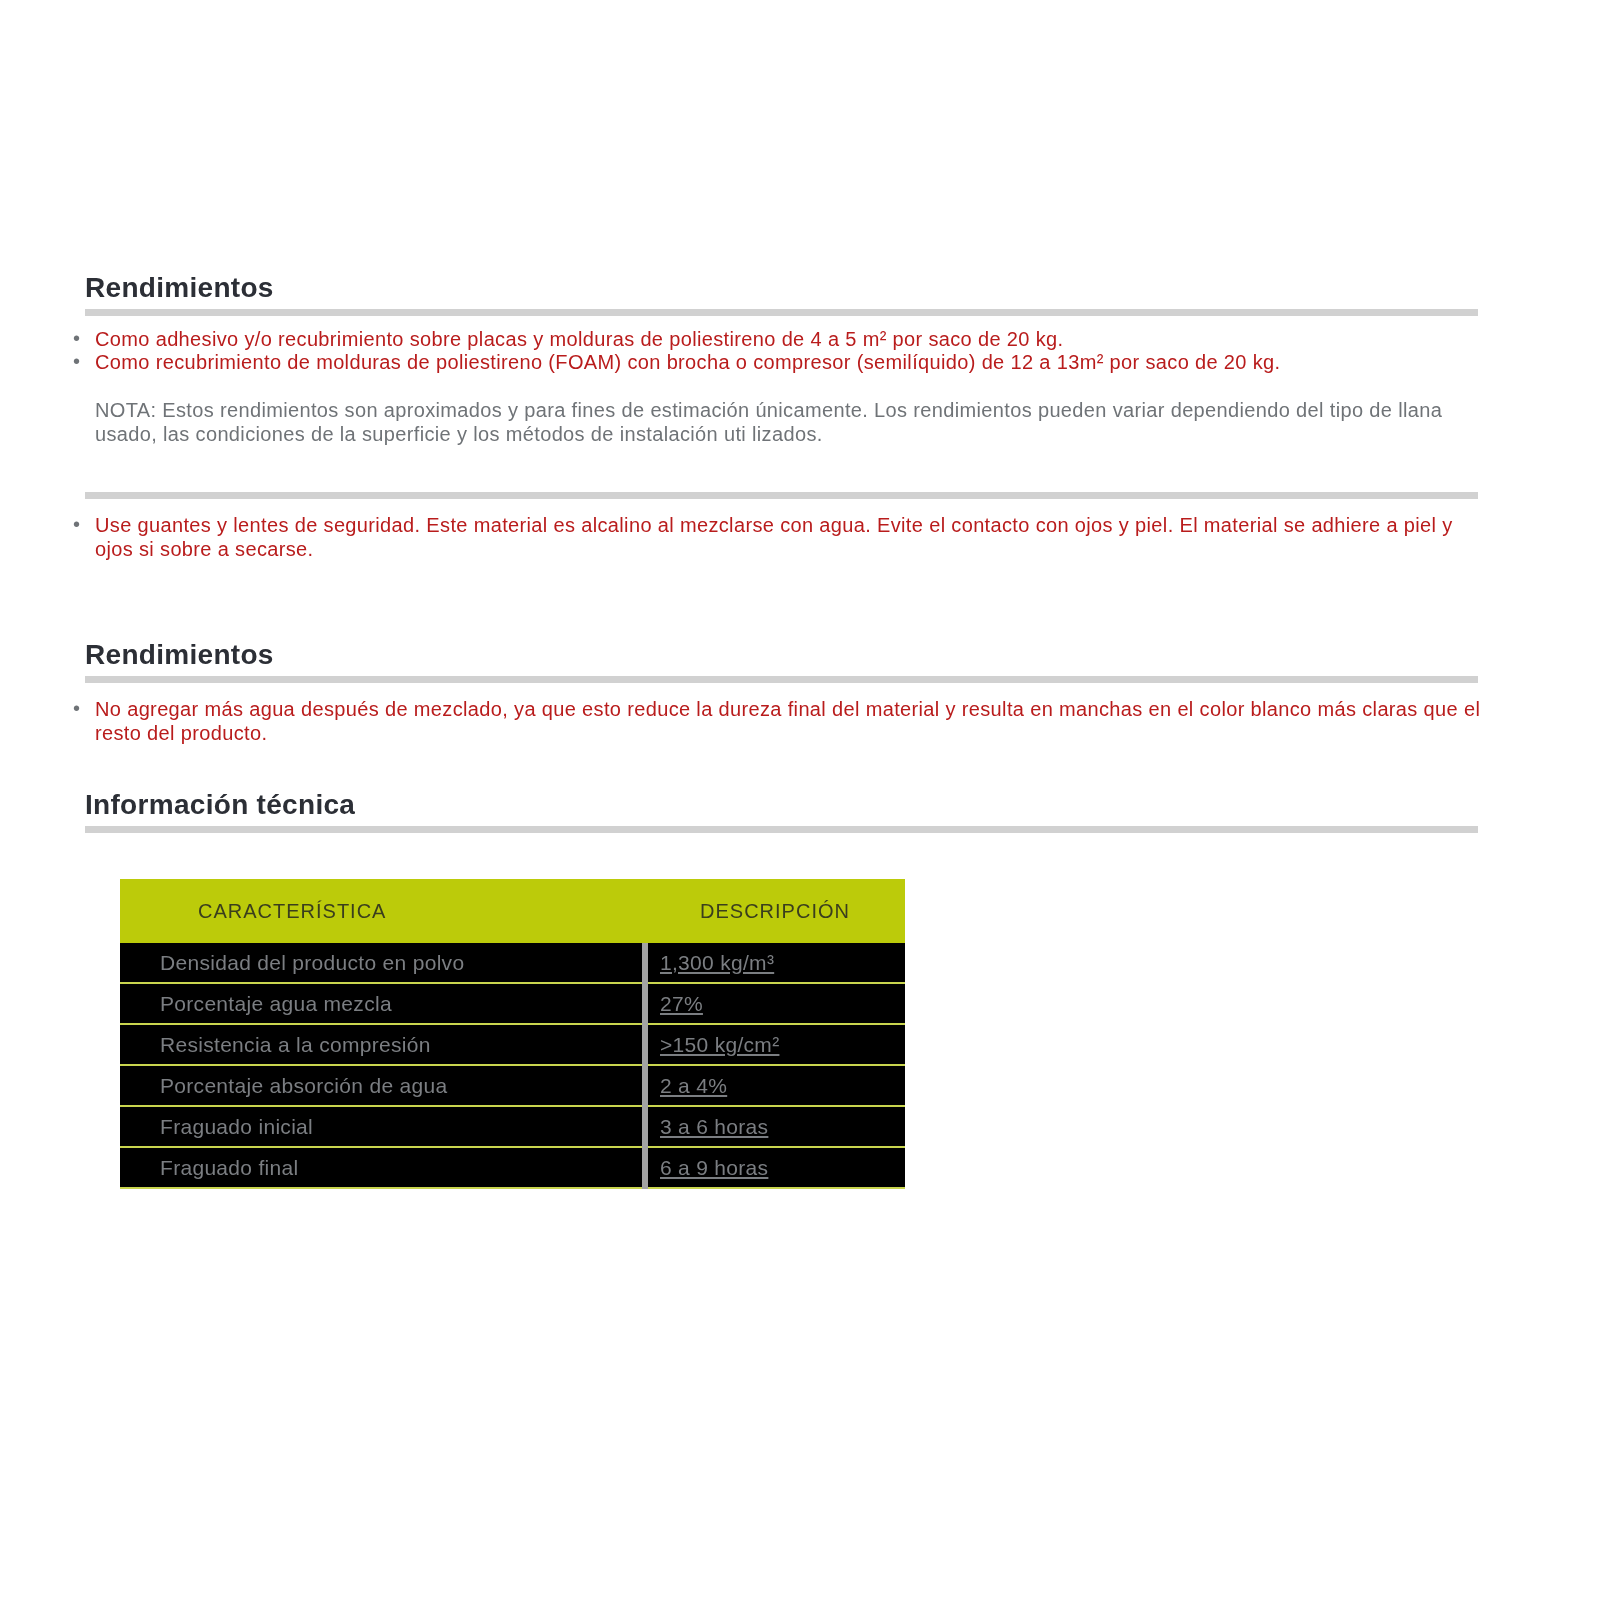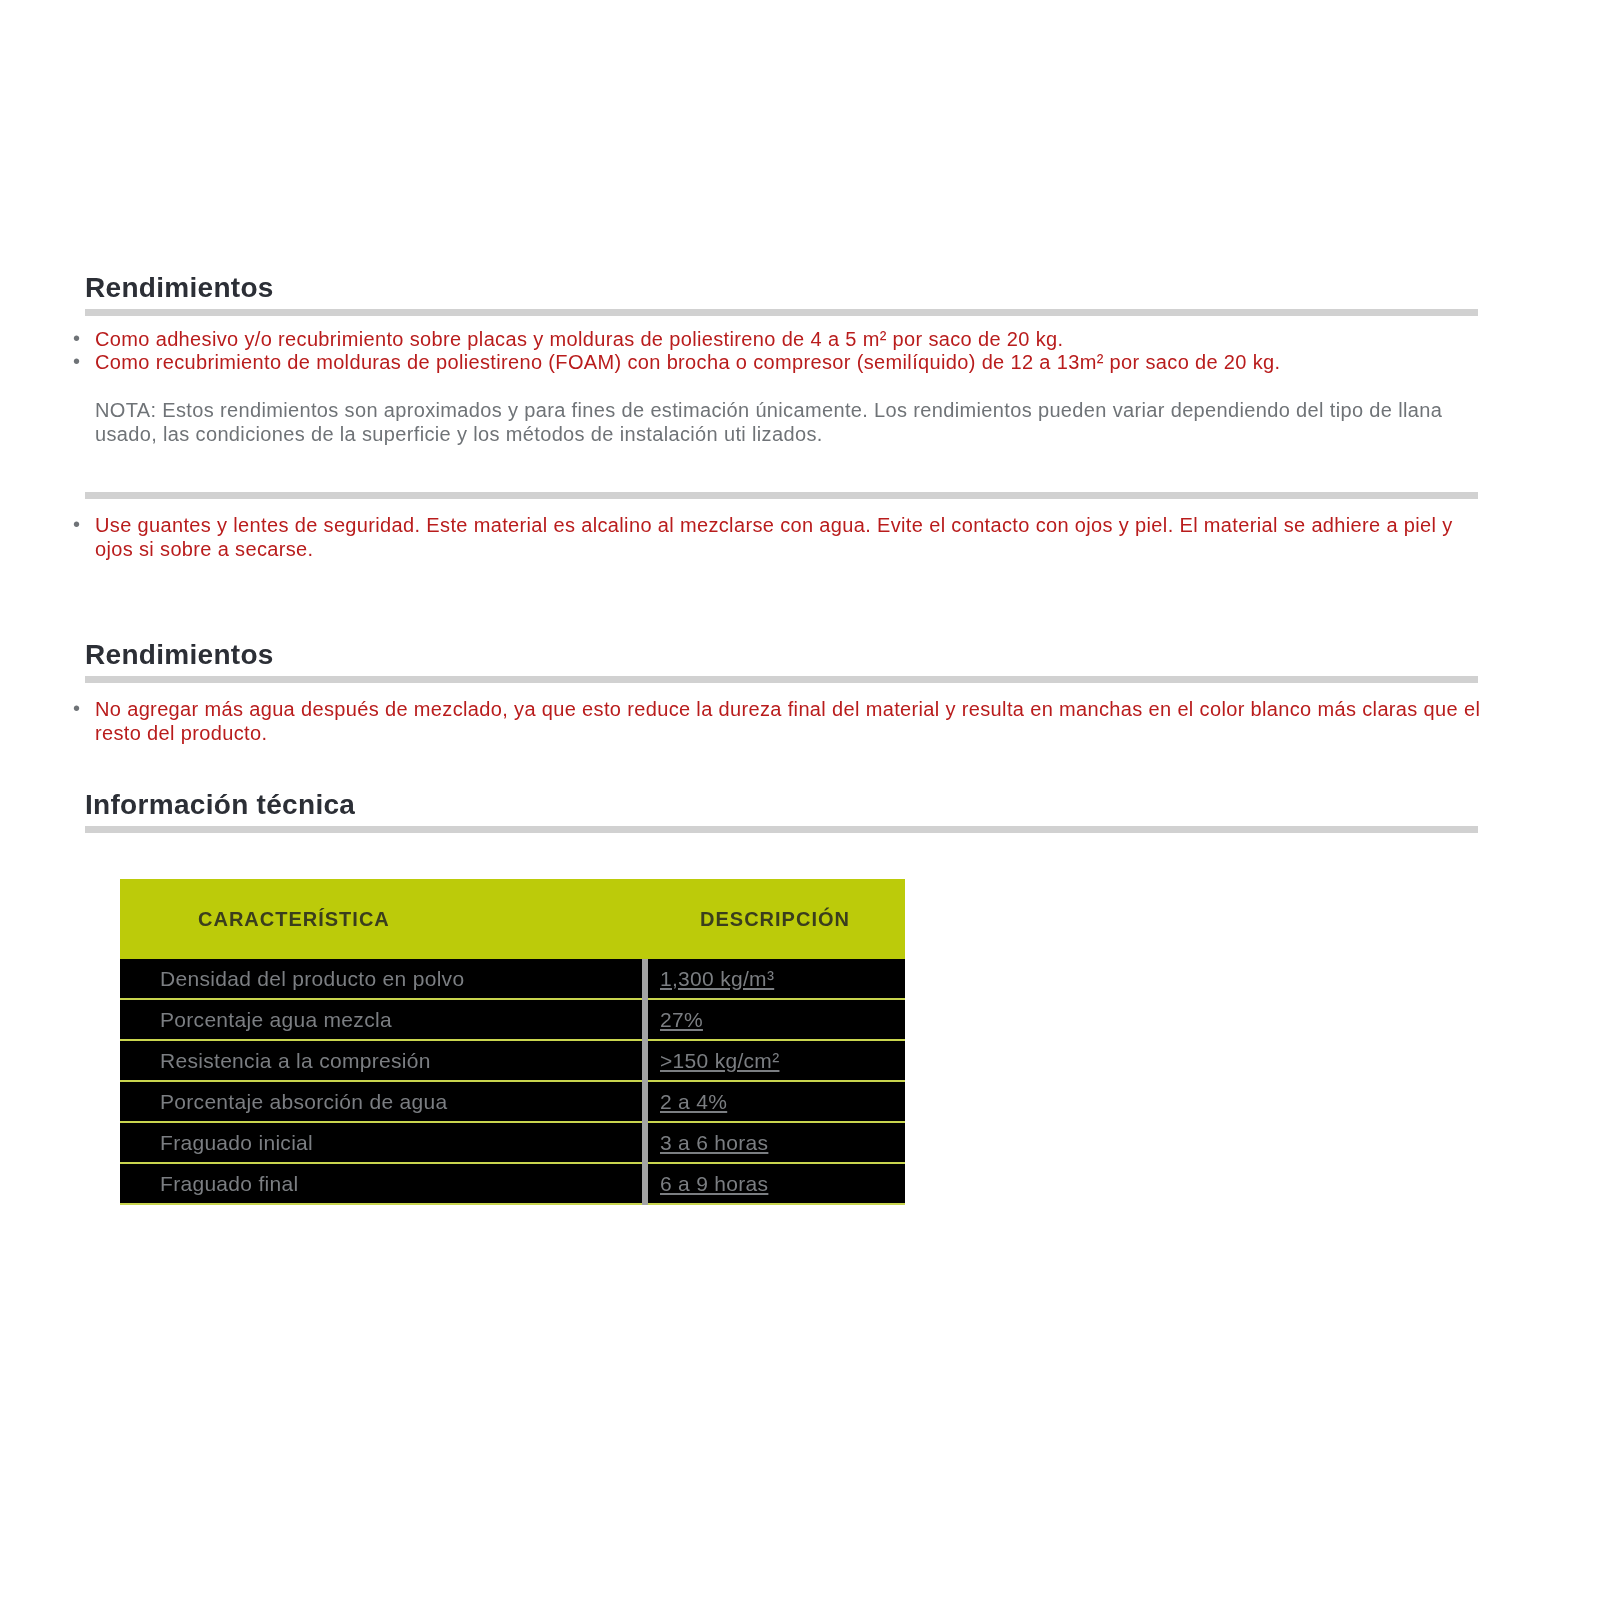--- a/index.html
+++ b/index.html
@@ -34,22 +34,22 @@
   .sec-limitaciones{margin-top:79px;}
   .sec-limitaciones .bullets{margin-top:14px;}
   .sec-informacion{margin-top:45px;}
   table.tech{
     border-collapse:collapse;margin:46px 0 0 35px;width:785px;
     table-layout:fixed;border-bottom:2px solid #c9d54e;
   }
   table.tech col.c-feature{width:525px;}
   table.tech col.c-value{width:260px;}
   table.tech th{
-    background:#bccb0a;color:#3a3e1d;font-size:20px;font-weight:bold;
-    letter-spacing:1px;height:48px;padding:16px;
+    background:#bccb0a;color:#3a3e1d;font-size:20px;font-weight:normal;
+    letter-spacing:1px;height:48px;padding:8px;
   }
   table.tech th.h-feature{text-align:left;padding-left:78px;}
   table.tech th.h-value{}
   table.tech td{
     height:39px;padding:0;font-size:21px;color:#7b7e82;letter-spacing:0.3px;
     vertical-align:middle;background:#000000;
   }
   table.tech td.feature{padding-left:40px;}
   table.tech td.value{padding-left:12px;border-left:6px solid #a3a3a3;text-decoration:underline;}
   table.tech tbody tr + tr td{border-top:2px solid #c9d54e;}

